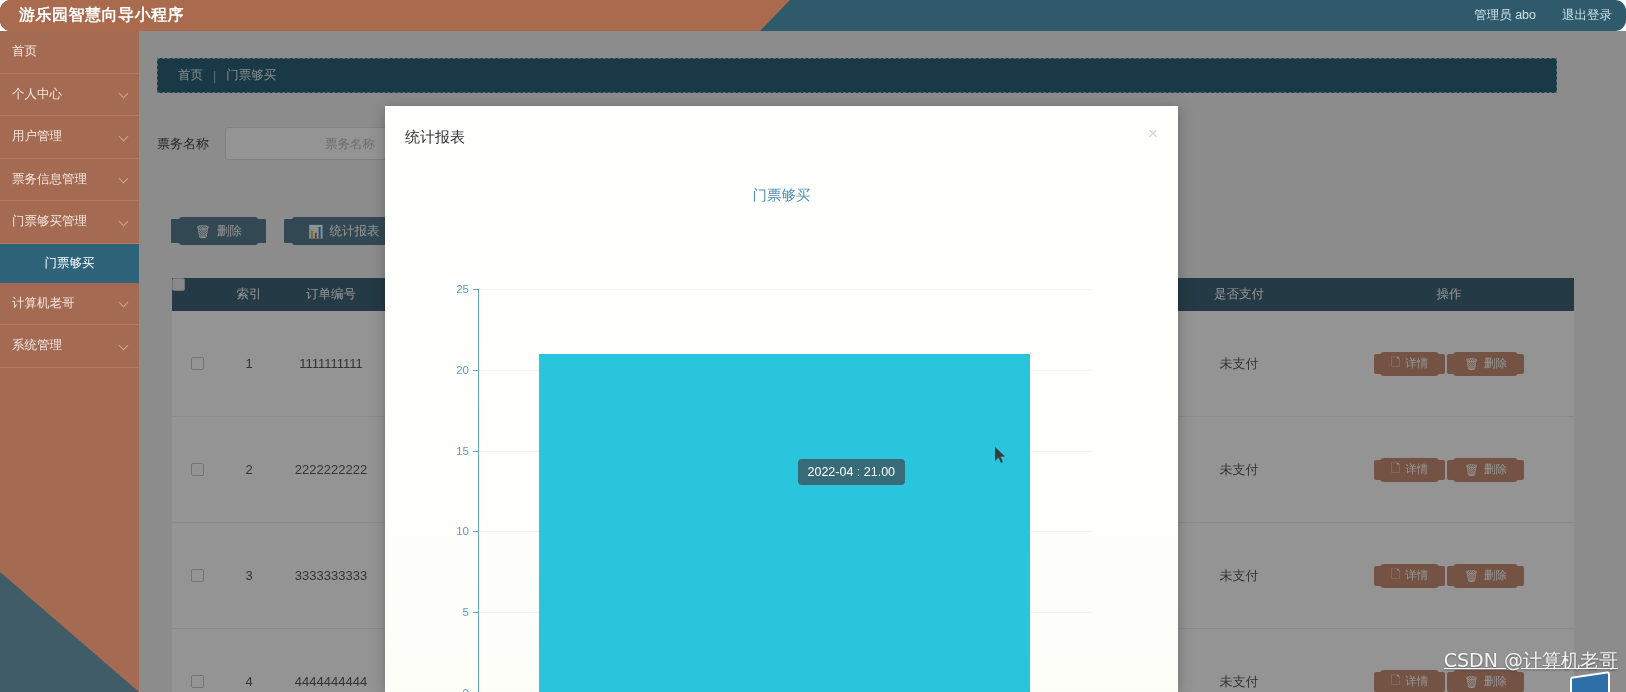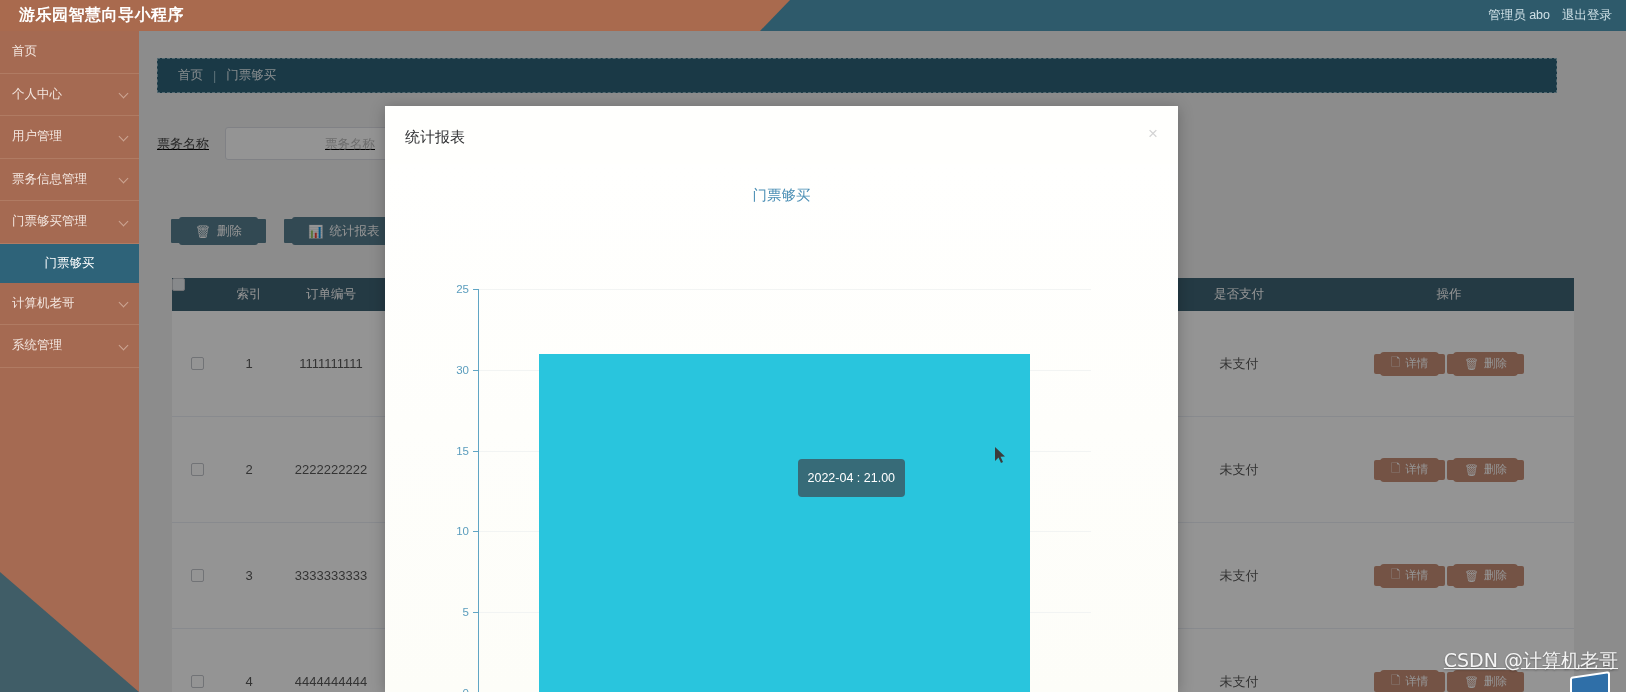--- a/index.html
+++ b/index.html
@@ -6,40 +6,40 @@
   html, body {
     width: 1626px; height: 692px;
     font-family: "Liberation Sans", "DejaVu Sans", sans-serif;
     overflow: hidden; background: #ffffff;
   }
   #app { position: relative; width: 1626px; height: 692px; }
 
   
   .header {
     position: absolute; left: 0; top: 0; width: 1626px; height: 31px;
-    background: #2e5a6b; overflow: hidden;
+    background: #2e5a6b; overflow: hidden; border-radius: 11px;
   }
   .header-brand-bg {
     position: absolute; left: 0; top: 0; width: 760px; height: 31px;
     background: #a96a4e;
   }
   .header-brand-bg::after {
     content: ""; position: absolute; right: -30px; top: 0;
     width: 0; height: 0;
     border-top: 31px solid #a96a4e;
     border-right: 30px solid transparent;
   }
   .header-title {
     position: absolute; left: 19px; top: 5px;
     font-size: 16px; font-weight: bold; color: #ffffff;
     letter-spacing: 0.5px;
   }
   .header-right {
     position: absolute; right: 14px; top: 7px;
-    display: flex; gap: 12px; align-items: flex-start;
+    display: flex; gap: 26px; align-items: flex-start;
   }
   .header-right span { font-size: 12.5px; color: #cfe0e6; }
 
   
   .sidebar {
     position: absolute; left: 0; top: 31px; width: 139px; height: 661px;
     background: #a56a52; overflow: hidden;
   }
   .sidebar-deco {
     position: absolute; left: 0; bottom: 0; width: 0; height: 0;
@@ -71,21 +71,21 @@
   .breadcrumb {
     position: absolute; left: 18px; top: 27px; width: 1400px; height: 35px;
     background: #2e6379; border: 1px dashed #8fb4c2;
     display: flex; align-items: center; padding-left: 20px; gap: 10px;
   }
   .breadcrumb span { color: #e4eef2; font-size: 12.5px; }
   .breadcrumb .sep { color: #9bc0cd; }
 
   .search-row {
     position: absolute; left: 18px; top: 96px;
-    display: flex; align-items: center; gap: 16px; text-decoration: underline;
+    display: flex; align-items: center; gap: 16px;
   }
   .search-label { font-size: 13px; color: #444; }
   .search-input {
     width: 250px; height: 33px; border: 1px solid #dcdfe6; border-radius: 3px;
     background: #ffffff; font-size: 12.5px; color: #333; padding: 0 10px;
     text-align: center;
   }
   .search-input::placeholder { color: #bcbcbc; }
 
   .btn-row {
@@ -173,21 +173,21 @@
     position: absolute; left: -5px; width: 5px; height: 1px; background: #60a5c4;
   }
   .gridline {
     position: absolute; left: 1px; width: 612px; height: 1px; background: #f2f4f3;
   }
   .bar {
     position: absolute; background: #29c5dd;
   }
   .tooltip {
     position: absolute; background: rgba(58,90,102,.85); color: #ffffff;
-    font-size: 12.5px; padding: 12px 10px; border-radius: 4px; white-space: nowrap;
+    font-size: 12.5px; padding: 6px 10px; border-radius: 4px; white-space: nowrap;
   }
   .cursor-arrow {
     position: absolute; left: 610px; top: 283px; width: 12px; height: 18px;
     pointer-events: none;
   }
 
   
   .watermark {
     position: absolute; right: 8px; bottom: 18px;
     font-size: 19px; color: rgba(255,255,255,.92);
@@ -387,21 +387,21 @@
             <div class="ytick" style="top: 404px;">0</div>
             <div class="ytick" style="top: 323.2px;">5</div>
             <div class="ytick-mark" style="top: 323.2px;"></div>
             <div class="gridline" style="top: 323.2px;"></div>
             <div class="ytick" style="top: 242.4px;">10</div>
             <div class="ytick-mark" style="top: 242.4px;"></div>
             <div class="gridline" style="top: 242.4px;"></div>
             <div class="ytick" style="top: 161.6px;">15</div>
             <div class="ytick-mark" style="top: 161.6px;"></div>
             <div class="gridline" style="top: 161.6px;"></div>
-            <div class="ytick" style="top: 80.8px;">30</div>
+            <div class="ytick" style="top: 80.8px;">20</div>
             <div class="ytick-mark" style="top: 80.8px;"></div>
             <div class="gridline" style="top: 80.8px;"></div>
             <div class="ytick" style="top: 0px;">25</div>
             <div class="ytick-mark" style="top: 0px;"></div>
             <div class="gridline" style="top: 0px;"></div>
           </div>
         <div id="bars">
             <div class="bar" style="left: 61.3px; width: 490.4px; top: 64.64px; height: 339.36px; background: rgb(41, 197, 221);"></div>
           </div>
         <div id="xticks"></div>

